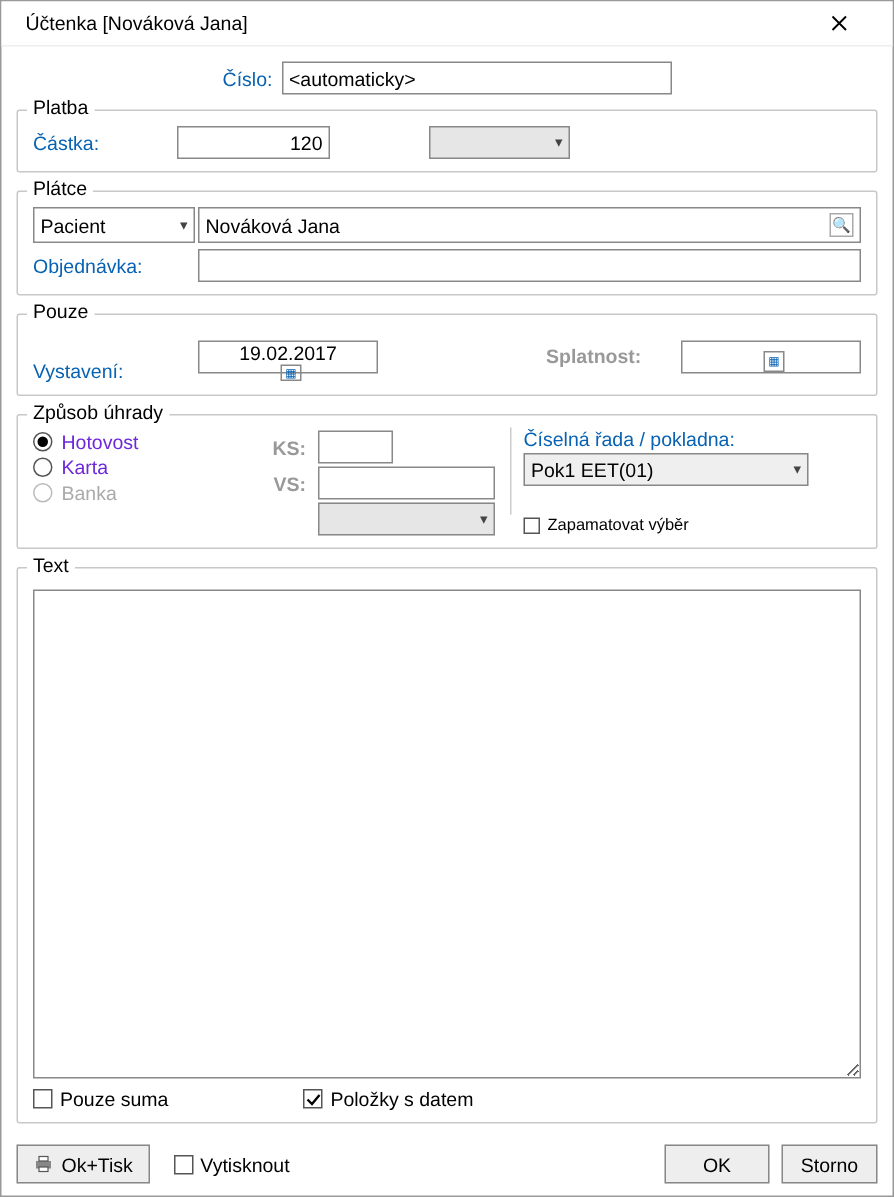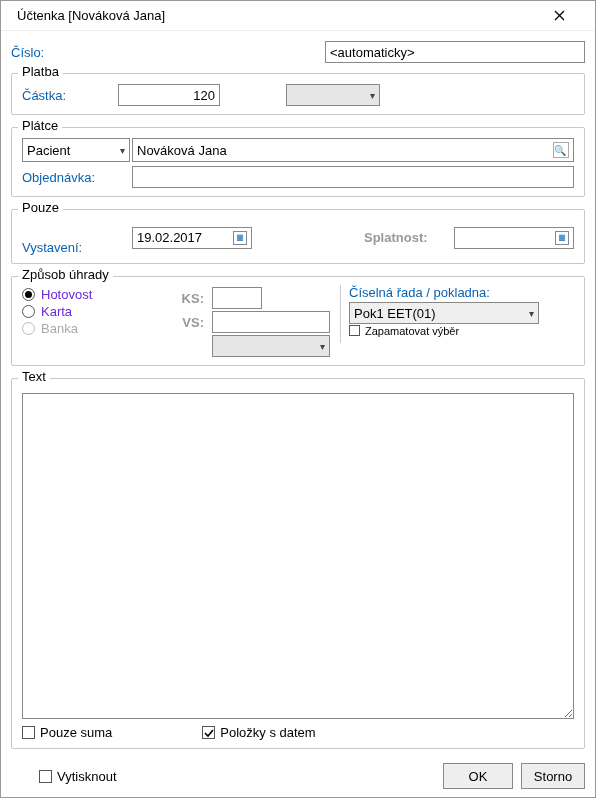--- a/index.html
+++ b/index.html
@@ -18,21 +18,21 @@
   .legend { position: absolute; top: -10px; left: 6px; background: #fff; padding: 0 4px; color: #000; }
 
   .inp, .sel, .combo, .date { height: 22px; border: 1px solid #888; background: #fff; padding: 0 4px; }
   .inp.light { background: #e8f6f4; }
   .inp.gray-bg { background: #e6e6e6; }
   .inp.right { text-align: right; }
   .sel { display: flex; align-items: center; justify-content: space-between; }
   .chev { font-size: 10px; color: #444; }
   .search-ico { width: 16px; height: 16px; border: 1px solid #aaa; display: flex; align-items: center; justify-content: center; font-size: 10px; color: #888; }
 
-  .date { display: inline-flex; align-items: center; justify-content: space-between; }
+  .date { display: inline-flex; align-items: center; justify-content: space-between; flex-direction: column; }
   .date .cal { width: 14px; height: 14px; border: 1px solid #888; display: flex; align-items: center; justify-content: center; font-size: 8px; color: #0862b3; margin-left: 4px;}
 
   .radio-row { display: flex; align-items: center; margin: 2px 0; }
   .radio { width: 13px; height: 13px; border: 1px solid #555; border-radius: 50%; margin-right: 6px; display: flex; align-items: center; justify-content: center; }
   .radio.checked::after { content: ""; width: 7px; height: 7px; background: #000; border-radius: 50%; }
   .radio.disabled { border-color: #bbb; }
   .radio-label { color: #6d28d9; }
   .radio-label.disabled { color: #aaa; }
 
   .cb-row { display: inline-flex; align-items: center; }
@@ -61,21 +61,21 @@
     <div class="titlebar-title">Účtenka  [Nováková Jana]</div>
     <div class="close-btn">
       <svg width="11" height="11" viewBox="0 0 11 11">
           <path d="M1 1 L10 10 M10 1 L1 10" stroke="#000" stroke-width="1.3"></path>
         </svg>
     </div>
   </div>
 
   <div class="body">
 
-    <div class="row" style="justify-content: space-between; margin-bottom:4px;">
+    <div class="row" style="justify-content: center; margin-bottom:4px;">
       <span class="label-blue" style="margin-right:6px;">Číslo:</span>
       <input class="inp" style="width: 260px;" value="&lt;automaticky&gt;">
     </div>
 
     <div class="fieldset">
       <div class="legend">Platba</div>
       <div class="row">
         <span class="label-blue" style="width:96px;">Částka:</span>
         <input class="inp right" style="width: 102px;" value="120">
         <span style="width:66px;"></span>
@@ -158,21 +158,21 @@
       </div>
 
       <div class="vert-sep"></div>
 
       <div style="flex:1;">
         <div class="label-blue">Číselná řada / pokladna:</div>
         <div class="sel inp" style="width:190px; background:#efefef; margin-top:2px;">
           <span>Pok1 EET(01)</span>
           <span class="chev">▾</span>
         </div>
-        <div class="cb-row" style="margin-top:0;">
+        <div class="cb-row" style="margin-top:20px;">
           <span class="cb small">
             
           </span>
           <span class="cb-label small">Zapamatovat výběr</span>
         </div>
       </div>
     </div>
 
     <div class="fieldset" style="flex:1; display:flex; flex-direction:column;">
       <div class="legend">Text</div>
@@ -192,21 +192,31 @@
               </svg>
           </span>
           <span>Položky s datem</span>
         </label>
       </div>
     </div>
 
   </div>
 
   <div class="footer">
-    <label class="cb-row" style="margin-left:28px;">
+    <div class="btn">
+      <span class="printer-ico">
+        <svg width="14" height="12" viewBox="0 0 14 12">
+            <rect x="2" y="4" width="10" height="5" fill="#888"></rect>
+            <rect x="4" y="1" width="6" height="3" fill="#fff" stroke="#555" stroke-width="0.8"></rect>
+            <rect x="4" y="8" width="6" height="3" fill="#fff" stroke="#555" stroke-width="0.8"></rect>
+          </svg>
+      </span>
+      <span>Ok+Tisk</span>
+    </div>
+    <label class="cb-row" style="margin-left:8px;">
       <span class="cb">
         
       </span>
       <span>Vytisknout</span>
     </label>
     <span style="flex:1;"></span>
     <div class="btn" style="width:70px;">
       <span>OK</span>
     </div>
     <div class="btn" style="width:64px;">

